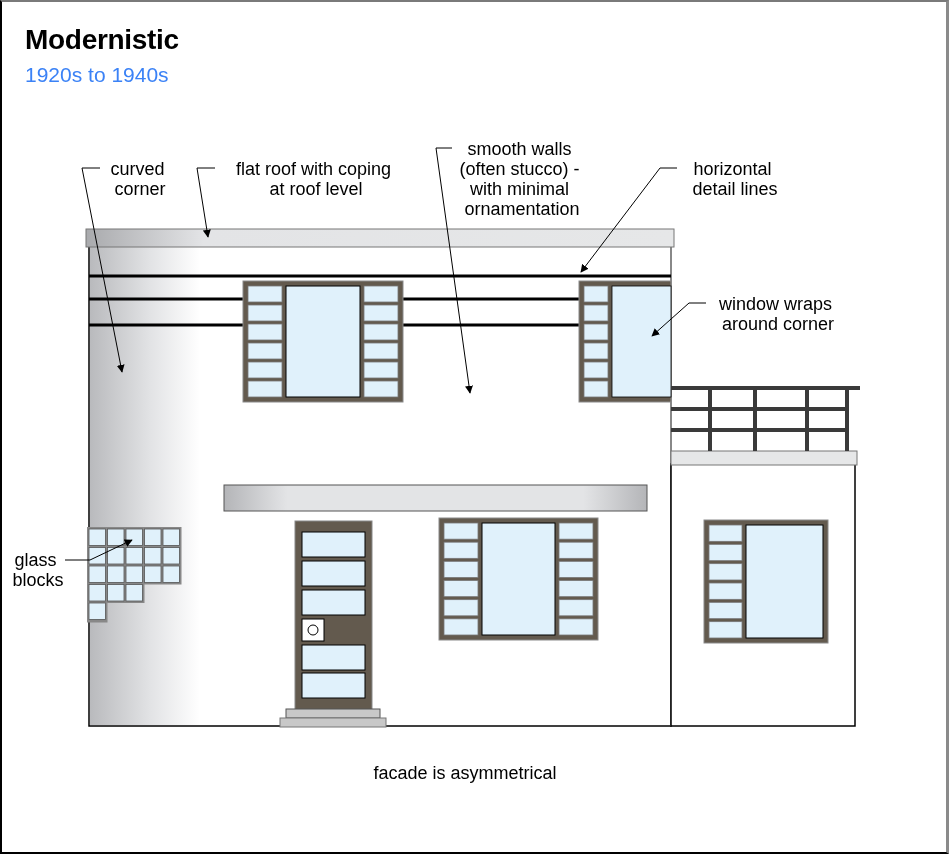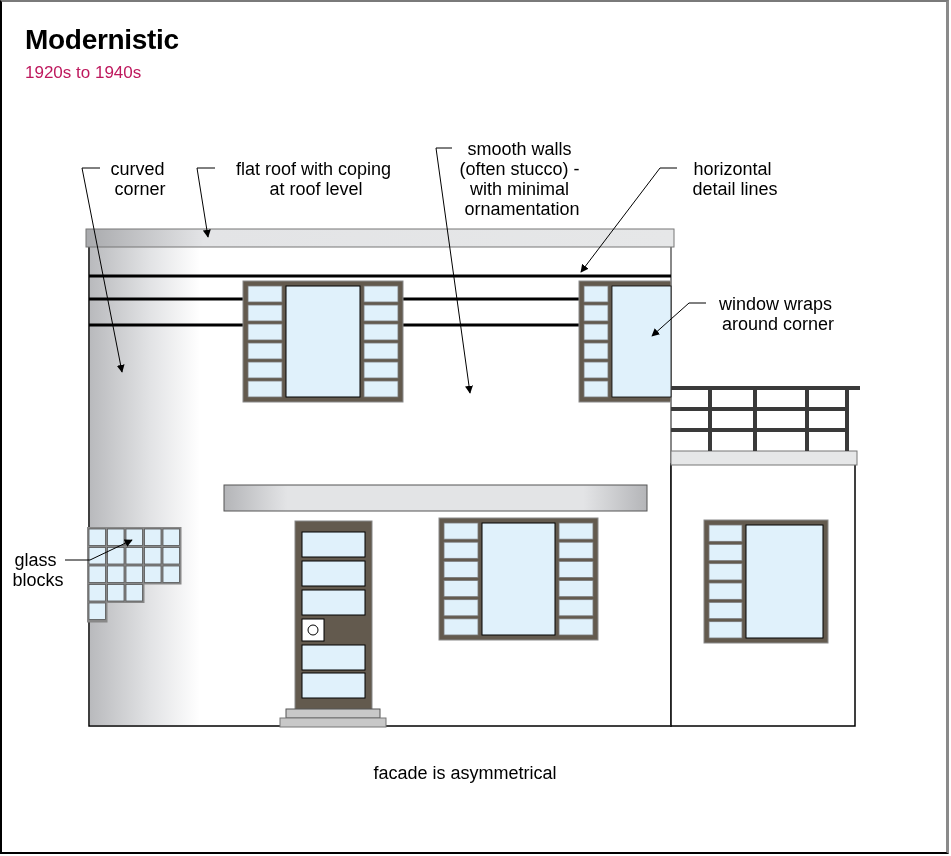--- a/index.html
+++ b/index.html
@@ -10,21 +10,21 @@
       border-top: 2px solid #7a7a7a; border-right: 3px solid #8a8a8a;
       box-sizing: border-box;
     }
     .title {
       position: absolute; left: 25px; top: 24px;
       font-family: "Liberation Sans", sans-serif; font-weight: bold;
       font-size: 28px; color: #000; letter-spacing: -0.3px;
     }
     .subtitle {
       position: absolute; left: 25px; top: 63px;
-      font-family: "Liberation Sans", sans-serif; font-size: 17px; color: #be185d;
+      font-family: "Liberation Sans", sans-serif; font-size: 21px; color: #3b82f6;
     }
     svg { position: absolute; left: 0; top: 0; }
     svg text {
       font-family: "Liberation Sans", sans-serif; font-size: 18px; fill: #000;
     }
   </style>
 </head>
 <body>
 
 <div id="frame"></div>

